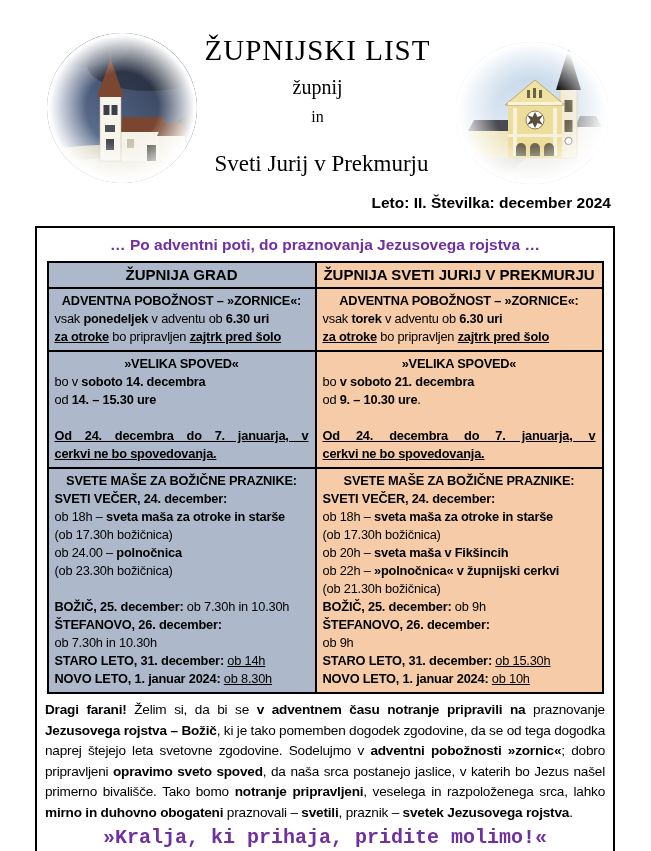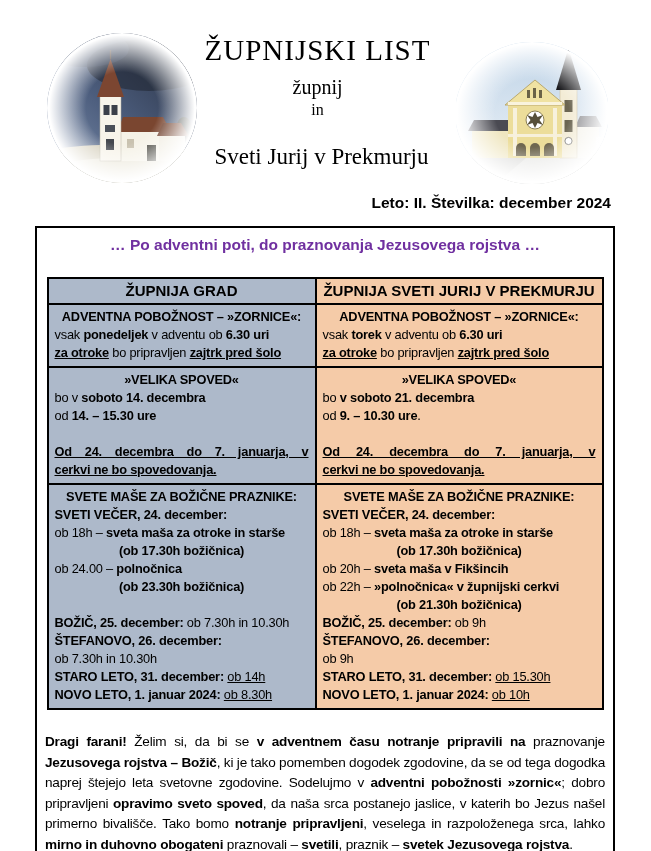--- a/index.html
+++ b/index.html
@@ -5,48 +5,48 @@
   html,body{margin:0;padding:0;background:#fff;}
   .page{position:relative;width:651px;height:851px;background:#fff;overflow:hidden;
         font-family:"Liberation Sans",sans-serif;color:#000;}
 
   
   .masthead{position:absolute;left:0;right:16px;top:34px;text-align:center;
             font-family:"Liberation Serif","DejaVu Serif",serif;}
   .m-title{font-size:29px;letter-spacing:1px;}
   .m-l2{font-size:20px;margin-top:9px;}
   .m-l3{font-size:20px;margin-top:8px;}
-  .m-l4{font-size:16px;margin-top:2px;}
+  .m-l4{font-size:16px;margin-top:9px;}
   .m-l5{font-size:23px;margin-top:25px;padding-left:8px;}
   .issue{position:absolute;top:194px;right:40px;font-weight:700;font-size:15.5px;
          font-family:"Liberation Sans",sans-serif;}
 
   
   .photo{position:absolute;border-radius:50%;overflow:hidden;}
   .photo svg{display:block;width:100%;height:100%;}
   .photo .fade{position:absolute;inset:0;
     background:radial-gradient(closest-side,rgba(255,255,255,0) 48%,rgba(255,255,255,.45) 70%,#fff 97%);}
   .photo-left{left:47px;top:33px;width:150px;height:150px;}
   .photo-right{left:455px;top:42px;width:154px;height:142px;}
 
   
   .outer-box{position:absolute;left:35px;top:226px;width:576px;border:2px solid #000;background:#fff;}
   .banner{text-align:center;font-weight:700;font-size:15.5px;padding:8px 4px 7px;
           color:var(--accent-purple,#7030A0);}
 
-  table.sched{border-collapse:collapse;margin:16px auto;table-layout:fixed;}
+  table.sched{border-collapse:collapse;margin:0 auto;table-layout:fixed;}
   table.sched th,table.sched td{border:2px solid #000;vertical-align:top;}
   table.sched th{font-size:15px;font-weight:700;text-align:center;padding:2px;line-height:20px;}
   table.sched td{font-size:12.8px;line-height:18px;padding:3px 6px 4px;letter-spacing:-0.2px;}
   .col-left{background:var(--left-col-bg,#ADB9CA);}
   .col-right{background:var(--right-col-bg,#F5CBA8);}
 
   .line{min-height:18px;}
   .al-center{text-align:center;}
-  .al-right{text-align:center;font-weight:bold;}
+  .al-right{text-align:left;}
   .al-justify{text-align:justify;}
   .al-jforce{text-align:justify;text-align-last:justify;}
   .b{font-weight:700;}
   .u{text-decoration:underline;}
 
   
   .footer-par{padding:6px 8px 0;font-size:13.6px;line-height:20.5px;letter-spacing:-0.2px;}
   .footer-par .line{text-align:justify;min-height:20.5px;}
   .closing{text-align:center;font-weight:700;font-size:20px;padding:3px 0 7px;
            color:var(--accent-purple,#7030A0);font-family:Liberation Mono, monospace;}

